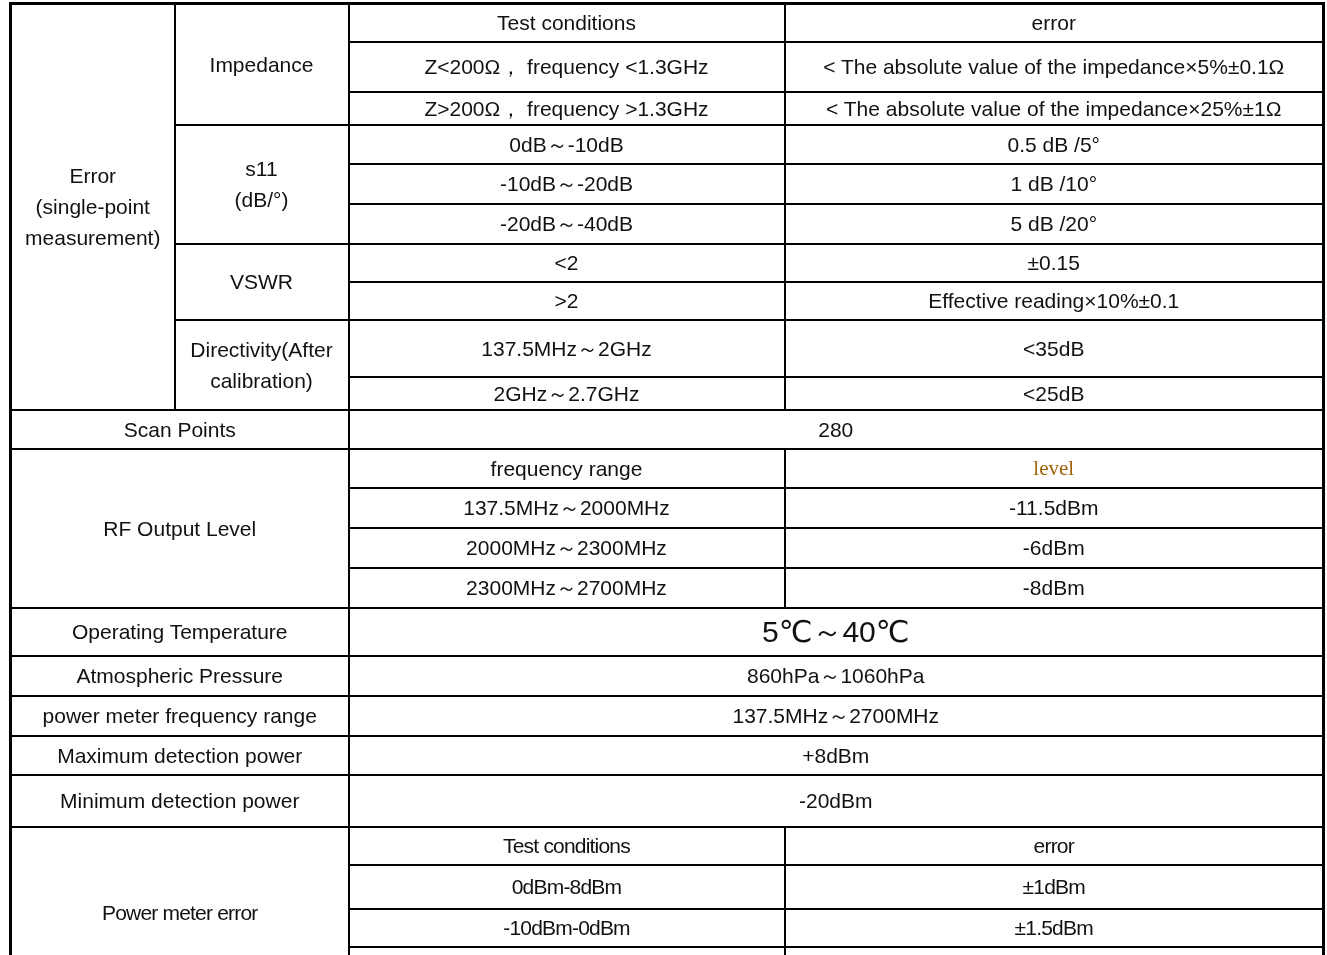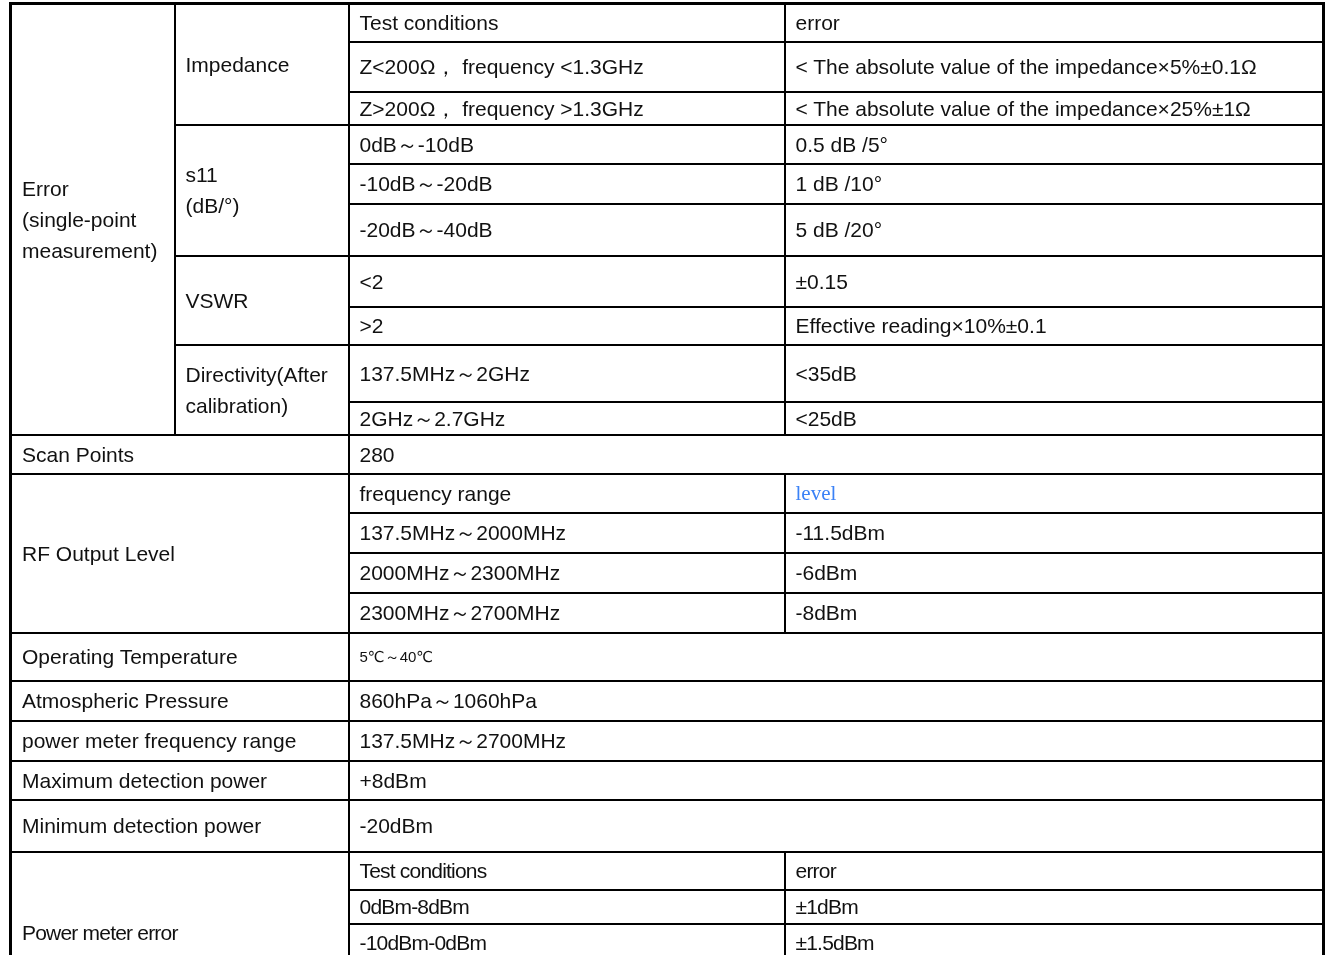--- a/index.html
+++ b/index.html
@@ -8,28 +8,29 @@
     position: absolute; left: 9px; top: 2px;
     width: 1313px;
     border-collapse: collapse;
     table-layout: fixed;
     font-family: "Liberation Sans", "DejaVu Sans", sans-serif;
     font-size: 21px;
     color: #111;
   }
   table.spec td {
     border: 2px solid #000;
+    text-align: center;
     vertical-align: middle;
     padding: 0 10px;
     line-height: 31px;
     white-space: nowrap;
     overflow: hidden;
   }
   .thick-top td, td.thick-top { border-top-width: 3px; }
-  td.serif { font-family: "Liberation Serif", "DejaVu Serif", serif; color: #3b82f6; }
+  td.serif { font-family: "Liberation Serif", "DejaVu Serif", serif; color: #a16207; }
   .condensed { font-family: "Liberation Sans", sans-serif; letter-spacing: -0.8px; }
   .outer { border: 3px solid #000 !important; }
 </style>
 </head>
 <body>
 
 <table class="spec outer">
   <colgroup>
     <col style="width:164px">
     <col style="width:174px">
@@ -62,26 +63,26 @@
         <div>s11</div>
         <div>(dB/°)</div>
       </td>
       <td>0dB～-10dB</td>
       <td>0.5 dB /5°</td>
     </tr>
     <tr style="height:40px">
       <td>-10dB～-20dB</td>
       <td>1 dB /10°</td>
     </tr>
-    <tr style="height:52px">
+    <tr style="height:40px">
       <td>-20dB～-40dB</td>
       <td>5 dB /20°</td>
     </tr>
 
-    <tr style="height:51px">
+    <tr style="height:38px">
       <td rowspan="2">VSWR</td>
       <td>&lt;2</td>
       <td>±0.15</td>
     </tr>
     <tr style="height:38px">
       <td>&gt;2</td>
       <td>Effective reading×10%±0.1</td>
     </tr>
 
     <tr style="height:57px">
@@ -115,21 +116,21 @@
       <td>2000MHz～2300MHz</td>
       <td>-6dBm</td>
     </tr>
     <tr style="height:40px">
       <td>2300MHz～2700MHz</td>
       <td>-8dBm</td>
     </tr>
 
     <tr style="height:48px">
       <td colspan="2">Operating Temperature</td>
-      <td colspan="2" style="font-size:15px">5℃～40℃</td>
+      <td colspan="2" style="font-size:30px">5℃～40℃</td>
     </tr>
 
     <tr style="height:40px" class="thick-top">
       <td colspan="2">Atmospheric Pressure</td>
       <td colspan="2">860hPa～1060hPa</td>
     </tr>
     <tr style="height:40px">
       <td colspan="2">power meter frequency range</td>
       <td colspan="2">137.5MHz～2700MHz</td>
     </tr>
@@ -140,21 +141,21 @@
     <tr style="height:52px">
       <td colspan="2">Minimum detection power</td>
       <td colspan="2">-20dBm</td>
     </tr>
 
     <tr style="height:38px" class="thick-top">
       <td colspan="2" rowspan="4" class="condensed">Power meter error</td>
       <td class="condensed">Test conditions</td>
       <td class="condensed">error</td>
     </tr>
-    <tr style="height:34px">
+    <tr style="height:44px">
       <td class="condensed">0dBm-8dBm</td>
       <td class="condensed">±1dBm</td>
     </tr>
     <tr style="height:38px">
       <td class="condensed">-10dBm-0dBm</td>
       <td class="condensed">±1.5dBm</td>
     </tr>
     <tr style="height:52px">
       <td class="condensed">-20dBm--10dBm</td>
       <td class="condensed">±2dBm</td>

